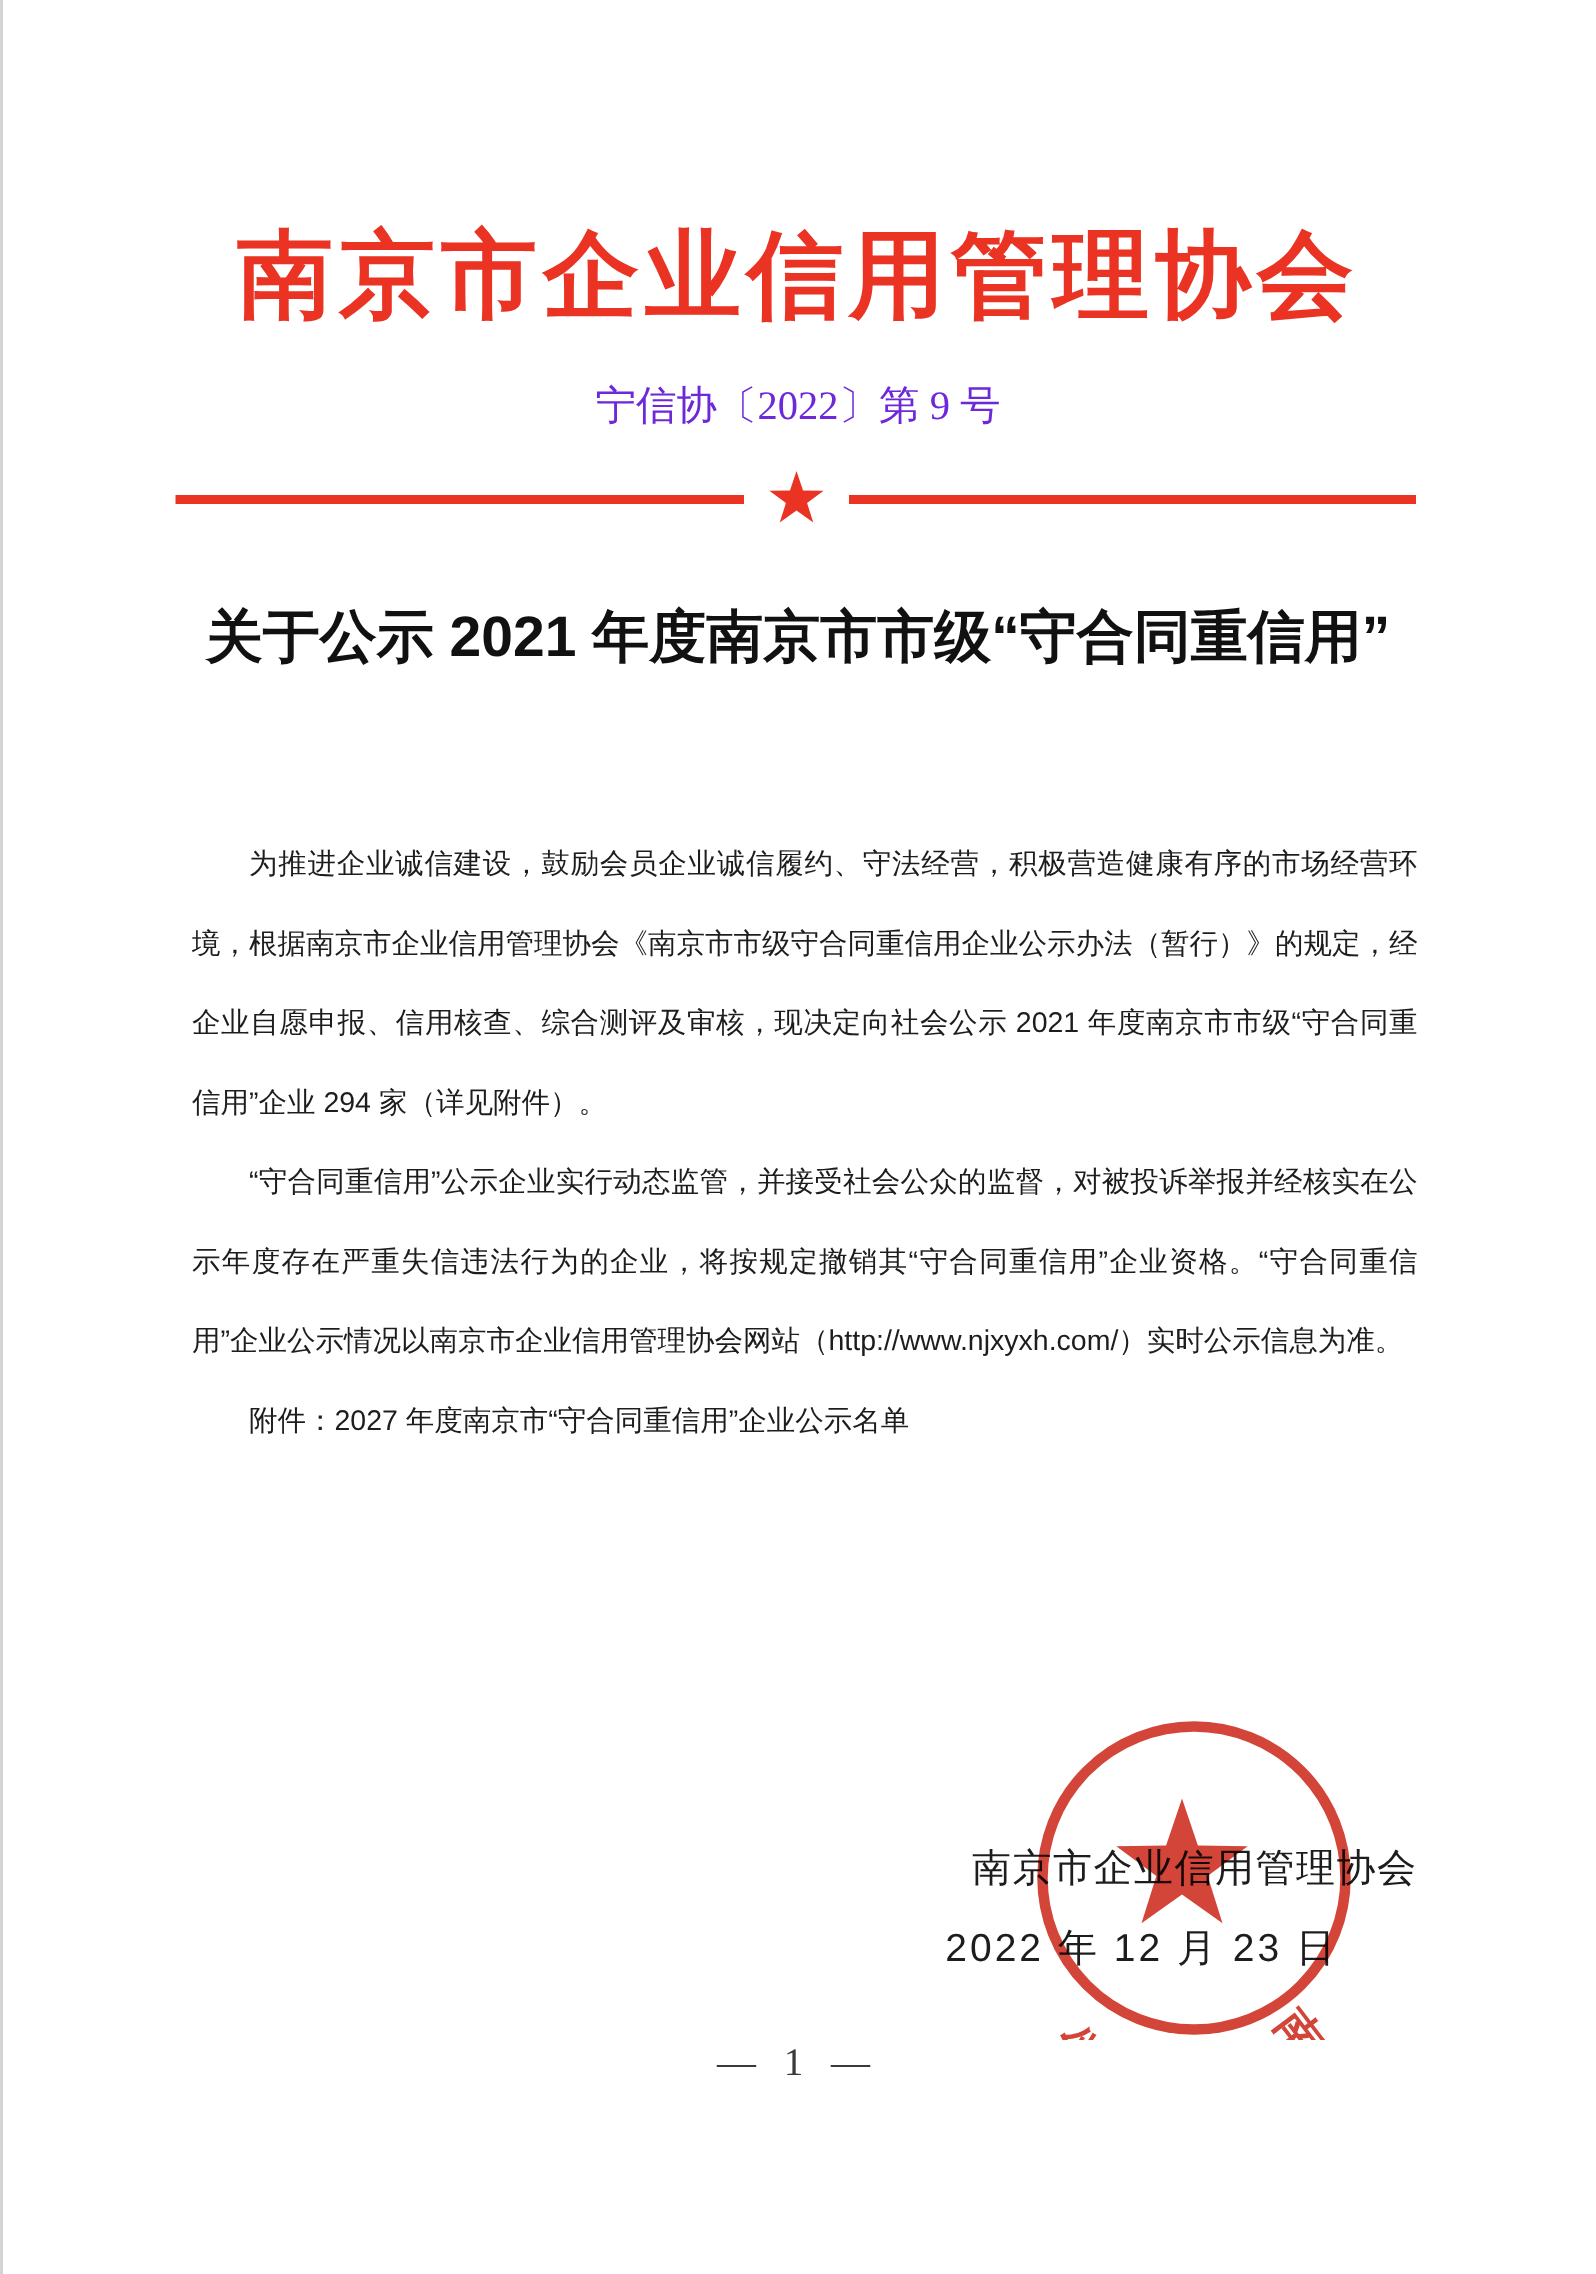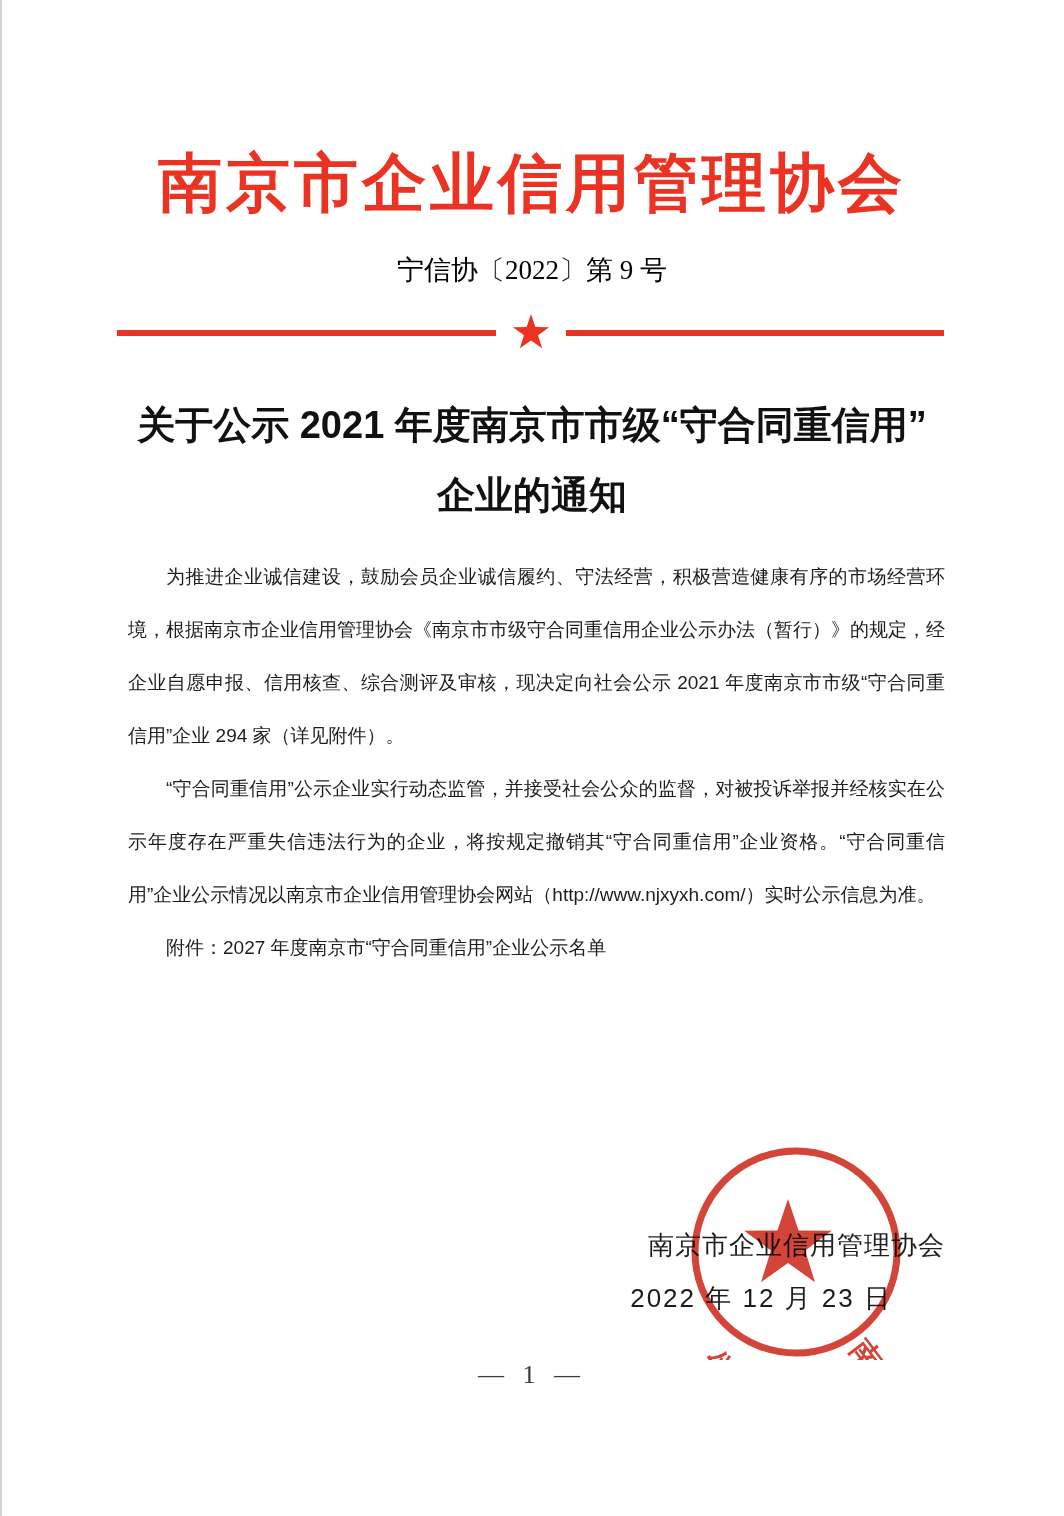--- a/index.html
+++ b/index.html
@@ -21,21 +21,21 @@
     width: 100%; text-align: center;
     font-size: 64px; font-weight: 700;
     letter-spacing: 4px;
     color: #ea3323;
     font-family: "Liberation Sans", sans-serif;
   }
   .doc-number {
     position: absolute; top: 252px; left: 0;
     width: 100%; text-align: center;
     font-size: 27px;
-    color: #000000;
+    color: #6d28d9;
     font-family: "Liberation Serif", serif;
   }
   .divider {
     position: absolute; top: 312px; left: 117px;
     width: 827px; height: 42px;
     display: flex; align-items: center;
   }
   .divider .seg {
     flex: 1; height: 6px;
     background: #ea3323;
@@ -102,21 +102,20 @@
   <div class="star-wrap">
     <svg width="40" height="42" viewBox="0 0 40 42" aria-hidden="true">
       <polygon fill="#ea3323" points="20,2 24.35,15.01 38.07,15.13 27.04,23.29 31.17,36.37 20,28.4 8.83,36.37 12.96,23.29 1.93,15.13 15.65,15.01"></polygon>
     </svg>
   </div>
   <div class="seg"></div>
 </div>
 
 <div class="doc-title">
   <div>关于公示 2021 年度南京市市级“守合同重信用”</div>
-  <div>企业的通知</div>
 </div>
 
 <div class="body-text">
   <p>为推进企业诚信建设，鼓励会员企业诚信履约、守法经营，积极营造健康有序的市场经营环境，根据南京市企业信用管理协会《南京市市级守合同重信用企业公示办法（暂行）》的规定，经企业自愿申报、信用核查、综合测评及审核，现决定向社会公示 2021 年度南京市市级“守合同重信用”企业 294 家（详见附件）。</p>
   <p>“守合同重信用”公示企业实行动态监管，并接受社会公众的监督，对被投诉举报并经核实在公示年度存在严重失信违法行为的企业，将按规定撤销其“守合同重信用”企业资格。“守合同重信用”企业公示情况以南京市企业信用管理协会网站（http://www.njxyxh.com/）实时公示信息为准。</p>
   <p class="attachment">附件：2027 年度南京市“守合同重信用”企业公示名单</p>
 </div>
 
 <div class="signature-org">南京市企业信用管理协会</div>
 <div class="signature-date">2022 年 12 月 23 日</div>

